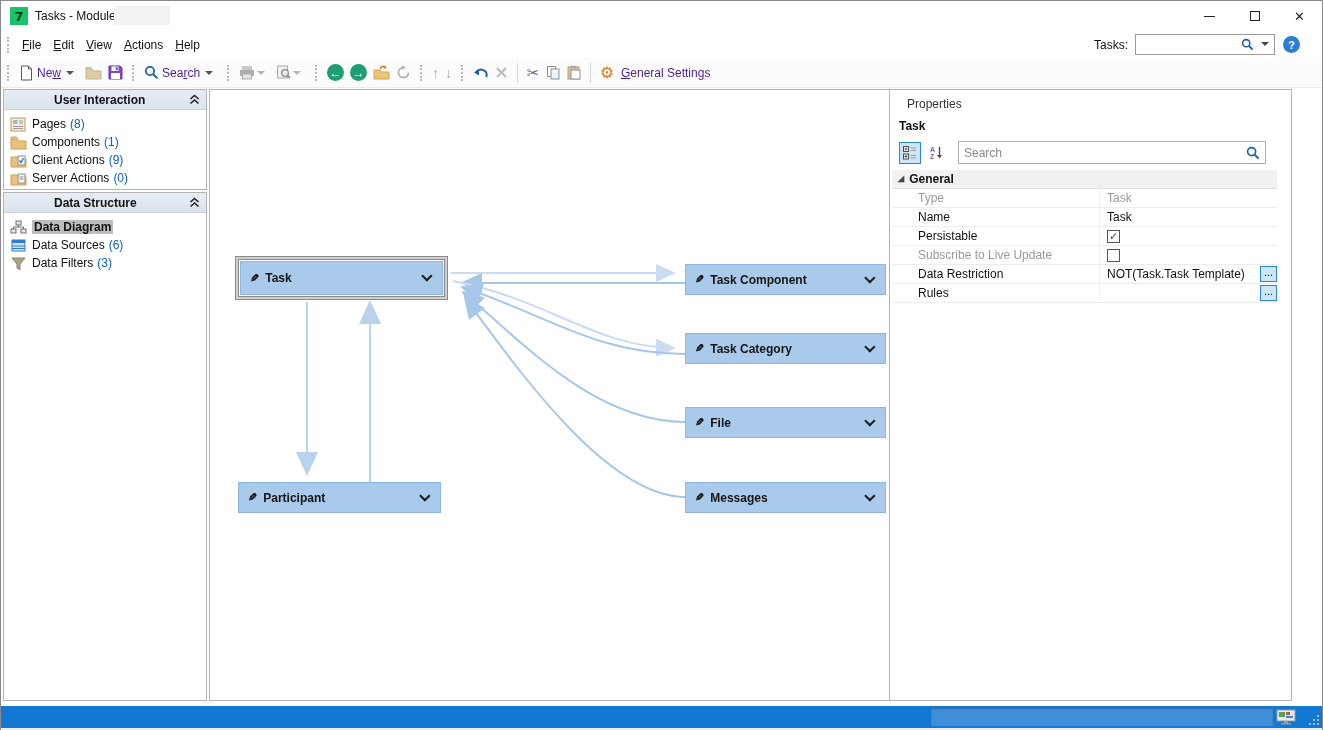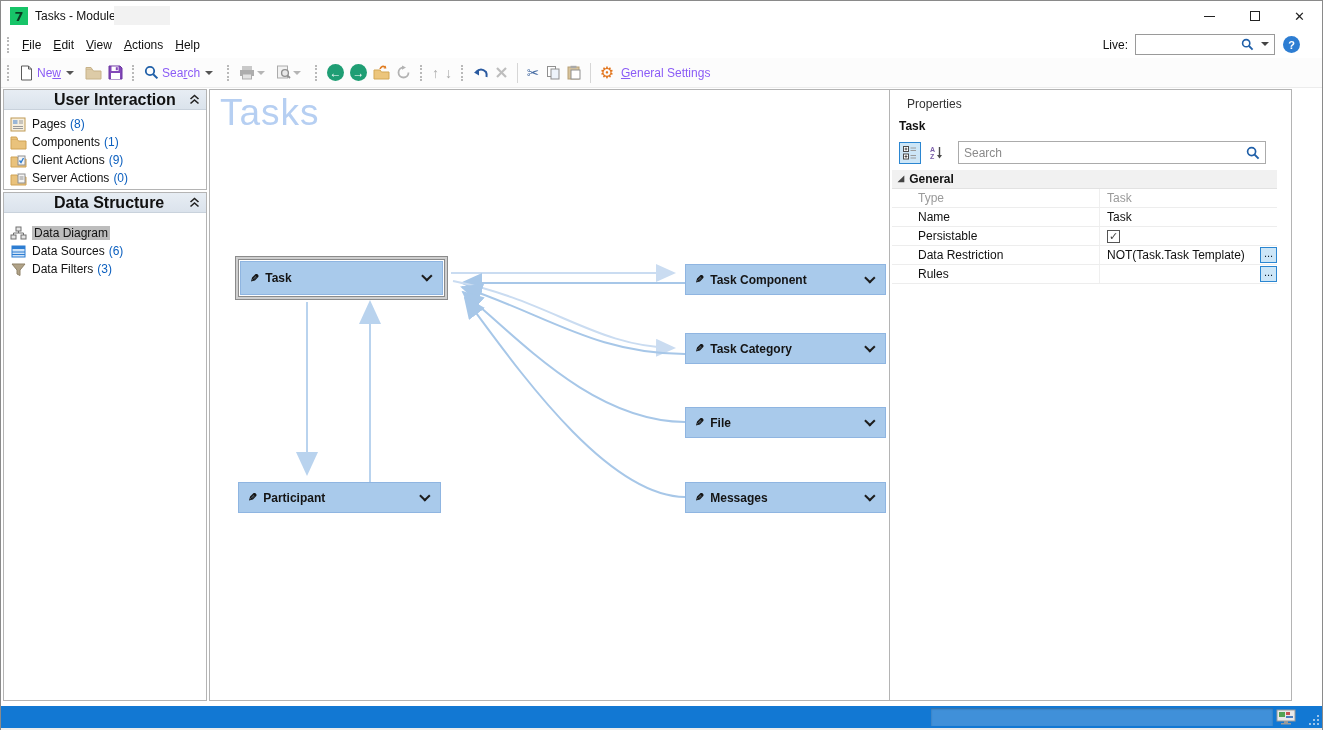--- a/index.html
+++ b/index.html
@@ -25,38 +25,38 @@
   #find-area { position:absolute; right:22px; top:3px; display:flex; align-items:center; }
   #find-label { font-size:12px; color:#111; margin-right:7px; }
   #find-input-wrap { position:relative; width:140px; height:21px; border:1px solid #9a9a9a; background:#fff; }
   #find-input { position:absolute; left:2px; top:1px; width:104px; height:17px; border:none; outline:none; font-size:12px; font-family:"Liberation Sans",sans-serif; }
   #find-mag { position:absolute; right:20px; top:3px; }
   #find-caret { position:absolute; right:5px; top:7px; width:0; height:0; border-left:4px solid transparent; border-right:4px solid transparent; border-top:4px solid #444; }
   #help-btn { width:17px; height:17px; border-radius:50%; background:#2d7dd2; color:#fff; font-size:11px; font-weight:bold; display:flex; align-items:center; justify-content:center; margin-left:8px; }
 
   
   #toolbar { position:absolute; left:0; top:57px; width:100%; height:30px; background:#fcfcfc; display:flex; align-items:center; border-bottom:1px solid #ececec; }
-  .tb-label { font-size:12px; color:#8b5cf6; margin:0 3px; }
+  .tb-label { font-size:12px; color:#4c1d95; margin:0 3px; }
   .tb-caret { width:0; height:0; border-left:4px solid transparent; border-right:4px solid transparent; border-top:4px solid #555; margin:0 5px 0 2px; }
   .tb-caret.dis { border-top-color:#b5b5b5; }
   .tb-btn { display:flex; align-items:center; padding:2px 3px; }
   .tb-sep { width:1px; height:20px; background:#d6d6d6; margin:0 6px; }
   .ico { display:inline-block; }
   .circle-nav { width:17px; height:17px; border-radius:50%; display:flex; align-items:center; justify-content:center; color:#fff; font-size:12px; font-weight:bold; }
   .gray-glyph { color:#ababab; font-size:14px; }
 
   
   .panel { position:absolute; background:#fff; border:1px solid #b4b4b4; }
   #sidebar-top { left:2px; top:88px; width:204px; height:101px; }
   #sidebar-bottom { left:2px; top:191px; width:204px; height:509px; }
   #canvas { left:208px; top:88px; width:707px; height:612px; }
   #props { left:888px; top:88px; width:403px; height:612px; }
 
   .section-header { height:20px; background:linear-gradient(#e7edf4,#dbe3ec); display:flex; align-items:center; padding:0 6px; border-bottom:1px solid #c9d2dc; }
-  .section-header .t { font-size:16px; font-weight:bold; color:#111; flex:1;padding-left:44px; }
+  .section-header .t { font-size:12px; font-weight:bold; color:#111; flex:1;padding-left:44px; }
   .side-item { display:flex; align-items:center; height:18px; padding-left:6px; font-size:12px; color:#111; }
   .side-item .sicon { width:17px; height:15px; margin-right:5px; flex:none; }
   .count { color:#0b5fbf; margin-left:4px; }
   .sel-label { background:#bdbdbd; padding:0 2px; }
 
   
   #canvas-title { position:absolute; left:10px; top:2px; font-size:37px; font-weight:300; color:#b6cff2; letter-spacing:1px; }
   #diagram-svg { position:absolute; left:0; top:0; width:707px; height:612px; }
   .entity { position:absolute; background:#a9caeb; border:1px solid #8fb5e1; display:flex; align-items:center; padding:0 9px; font-size:12px; font-weight:bold; color:#141414; }
   .entity .pencil { font-size:11px; margin-right:6px; transform:scaleX(-1); }
@@ -119,21 +119,21 @@
   </div>
 
   <div id="menubar">
     <div class="grip"></div>
     <div class="menu-item"><span></span><span class="mn">F</span><span>ile</span></div>
     <div class="menu-item"><span></span><span class="mn">E</span><span>dit</span></div>
     <div class="menu-item"><span></span><span class="mn">V</span><span>iew</span></div>
     <div class="menu-item"><span></span><span class="mn">A</span><span>ctions</span></div>
     <div class="menu-item"><span></span><span class="mn">H</span><span>elp</span></div>
     <div id="find-area">
-      <span id="find-label">Live:</span>
+      <span id="find-label">Tasks:</span>
       <div id="find-input-wrap">
         <input id="find-input" value="" style="">
         <svg id="find-mag" width="13" height="13" viewBox="0 0 13 13">
             <circle cx="5.2" cy="5.2" r="3.6" fill="none" stroke="#1f5fa8" stroke-width="1.6"></circle>
             <line x1="8" y1="8" x2="11.6" y2="11.6" stroke="#1f5fa8" stroke-width="1.8"></line>
           </svg>
         <div id="find-caret"></div>
       </div>
       <div id="help-btn">?</div>
     </div>
@@ -303,21 +303,21 @@
   </div>
 
   <div class="panel" id="sidebar-bottom">
     <div class="section-header">
       <span class="t">Data Structure</span>
       <svg width="11" height="11" viewBox="0 0 11 11">
           <polyline points="1.5,5 5.5,1.5 9.5,5" fill="none" stroke="#222" stroke-width="1.6"></polyline>
           <polyline points="1.5,9.5 5.5,6 9.5,9.5" fill="none" stroke="#222" stroke-width="1.6"></polyline>
         </svg>
     </div>
-    <div class="side-item" style="margin-top:11px;">
+    <div class="side-item" style="margin-top:5px;font-weight:bold;">
       <svg class="sicon" viewBox="0 0 17 15">
           <rect x="6" y="1" width="5" height="4" fill="#e6e6e6" stroke="#707070"></rect>
           <rect x="1" y="9" width="5" height="4" fill="#e6e6e6" stroke="#707070"></rect>
           <rect x="11" y="9" width="5" height="4" fill="#e6e6e6" stroke="#707070"></rect>
           <path d="M8.5 5v2 M3.5 9V7h10v2" fill="none" stroke="#707070"></path>
         </svg>
       <span class="sel-label">Data Diagram</span>
     </div>
     <div class="side-item">
       <svg class="sicon" viewBox="0 0 17 15">
@@ -332,21 +332,20 @@
     <div class="side-item">
       <svg class="sicon" viewBox="0 0 17 15">
           <path d="M2 2h13l-5 6v5.5l-3-1.5V8z" fill="#b0a287" stroke="#8f8268"></path>
         </svg>
       <span>Data Filters</span>
       <span class="count">(3)</span>
     </div>
   </div>
 
   <div class="panel" id="canvas">
-    <div id="canvas-title">Tasks</div>
 
     <svg id="diagram-svg" viewBox="0 0 707 612">
       <defs>
         <marker id="ah-pale" markerWidth="10" markerHeight="9" refX="9" refY="4.5" orient="auto">
             <path d="M0,0 L10,4.5 L0,9 z" fill="#cadcf1"></path>
           </marker>
         <marker id="ah-mid" markerWidth="11" markerHeight="10" refX="10" refY="5" orient="auto">
             <path d="M0,0 L11,5 L0,10 z" fill="#a7c7e8"></path>
           </marker>
         <marker id="ah-vert" markerWidth="12" markerHeight="11" refX="10" refY="5.5" orient="auto">
@@ -459,20 +458,26 @@
 
 
       <div class="pg-row">
         <div class="pg-label">Persistable</div>
         <div class="pg-value">
             <span class="checkbox">✓</span>
           </div>
       </div>
 
 
+      <div class="pg-row dimlabel">
+        <div class="pg-label">Subscribe to Live Update</div>
+        <div class="pg-value">
+            <span class="checkbox"></span>
+          </div>
+      </div>
 
       <div class="pg-row">
         <div class="pg-label">Data Restriction</div>
         <div class="pg-value">
           <span>NOT(Task.Task Template)</span>
           <div class="ellipsis-btn">...</div>
         </div>
       </div>
 
       <div class="pg-row">

